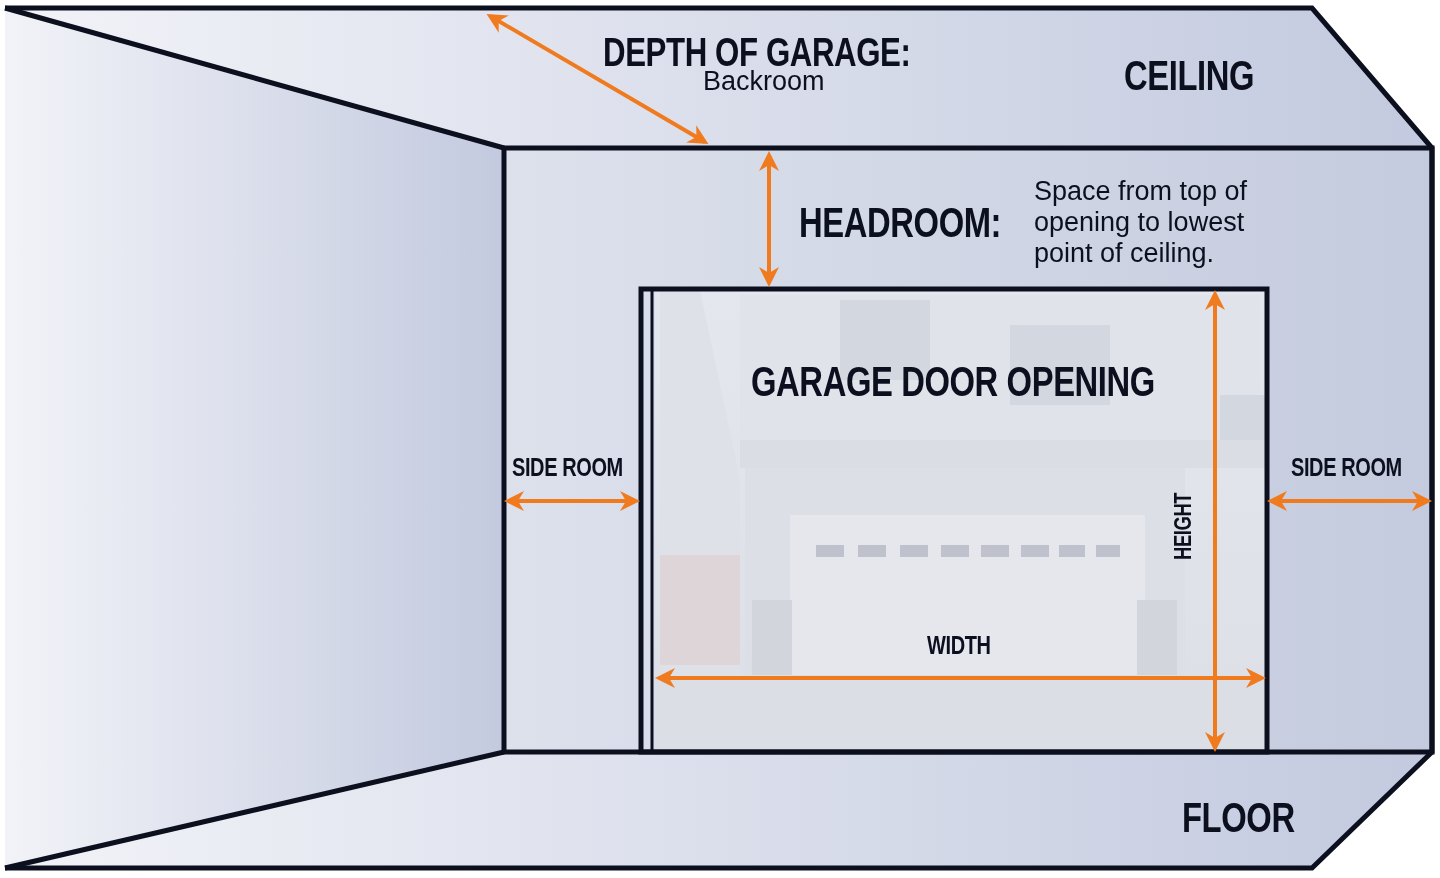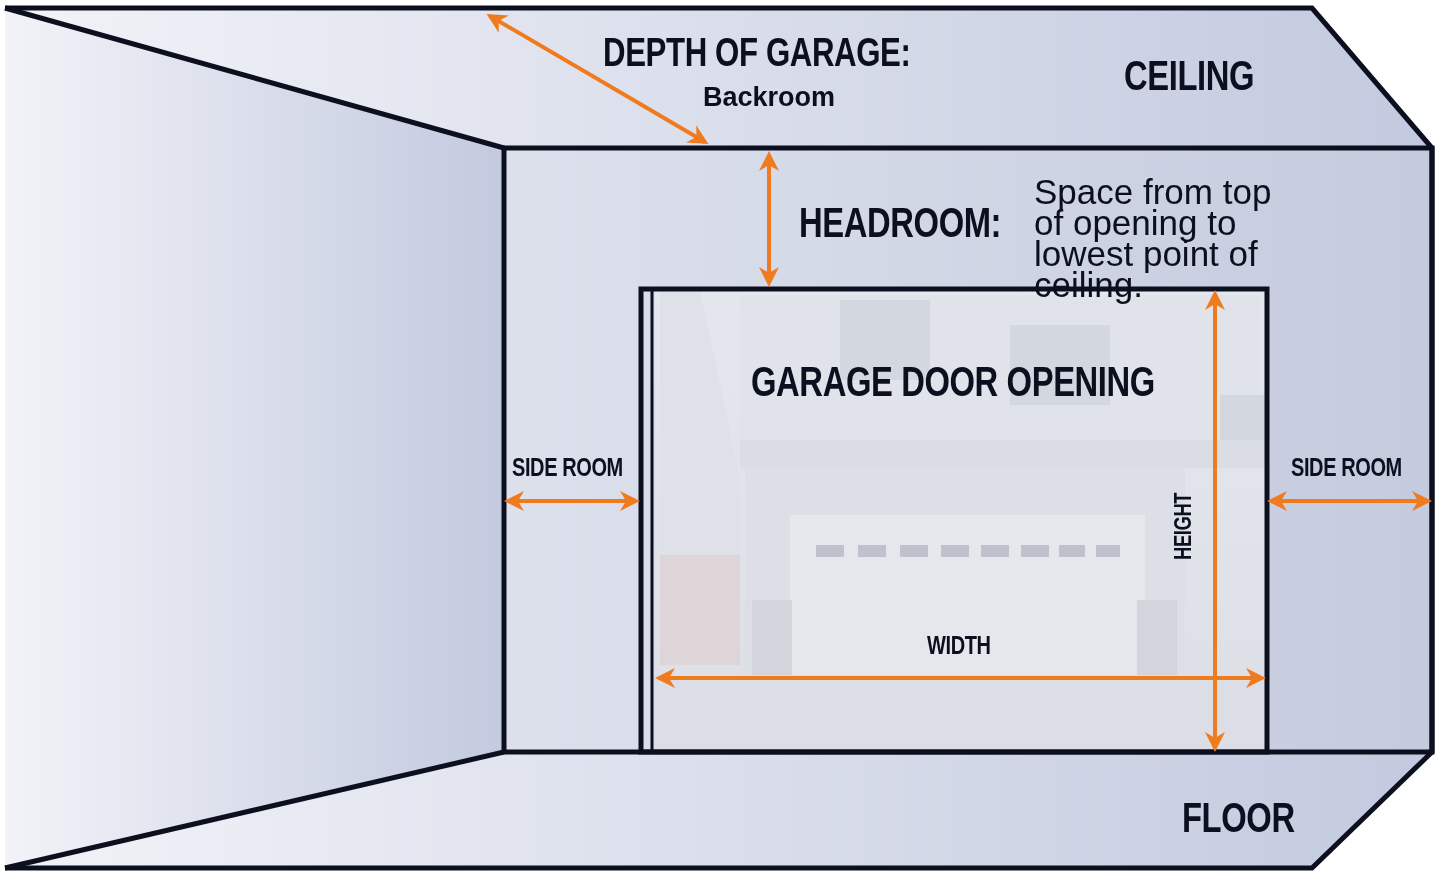--- a/index.html
+++ b/index.html
@@ -1,24 +1,24 @@
 <!DOCTYPE html>
 <html><head>
 <meta charset="utf-8">
 <style>
   html, body { margin: 0; padding: 0; background: #ffffff; }
   body { width: 1440px; height: 878px; position: relative; overflow: hidden; font-family: "Liberation Sans", sans-serif; }
   #diagram { position: absolute; left: 0; top: 0; width: 1440px; height: 878px; }
   .label { position: absolute; color: #0c0f1e; font-family: "Liberation Sans", sans-serif; white-space: nowrap; }
   .bold-cond { font-weight: bold; transform-origin: left top; letter-spacing: -0.5px; }
   .title-depth { left: 603px; top: 30px; font-size: 40px; transform: scaleX(0.78); }
-  .sub-depth { left: 703px; top: 82px; font-size: 27px; font-weight: bold; }
+  .sub-depth { left: 703px; top: 66px; font-size: 27px; font-weight: normal; }
   .title-ceiling { left: 1124px; top: 52px; font-size: 42px; transform: scaleX(0.78); }
   .title-headroom { left: 799px; top: 199px; font-size: 42px; transform: scaleX(0.78); }
-  .desc-headroom { left: 1034px; top: 176px; font-size: 35px; line-height: 31px; white-space: normal; width: 260px; }
+  .desc-headroom { left: 1034px; top: 176px; font-size: 27px; line-height: 31px; white-space: normal; width: 260px; }
   .title-opening { left: 751px; top: 358px; font-size: 42px; transform: scaleX(0.78); }
   .side-left { left: 512px; top: 453px; font-size: 25px; transform: scaleX(0.8); }
   .side-right { left: 1291px; top: 453px; font-size: 25px; transform: scaleX(0.8); }
   .width-label { left: 927px; top: 631px; font-size: 25px; transform: scaleX(0.8); }
   .height-label { left: 1170px; top: 560px; font-size: 23px; transform: rotate(-90deg) scaleX(0.8); transform-origin: left top; }
   .title-floor { left: 1182px; top: 794px; font-size: 42px; transform: scaleX(0.78); }
 </style>
 </head>
 <body>
 

